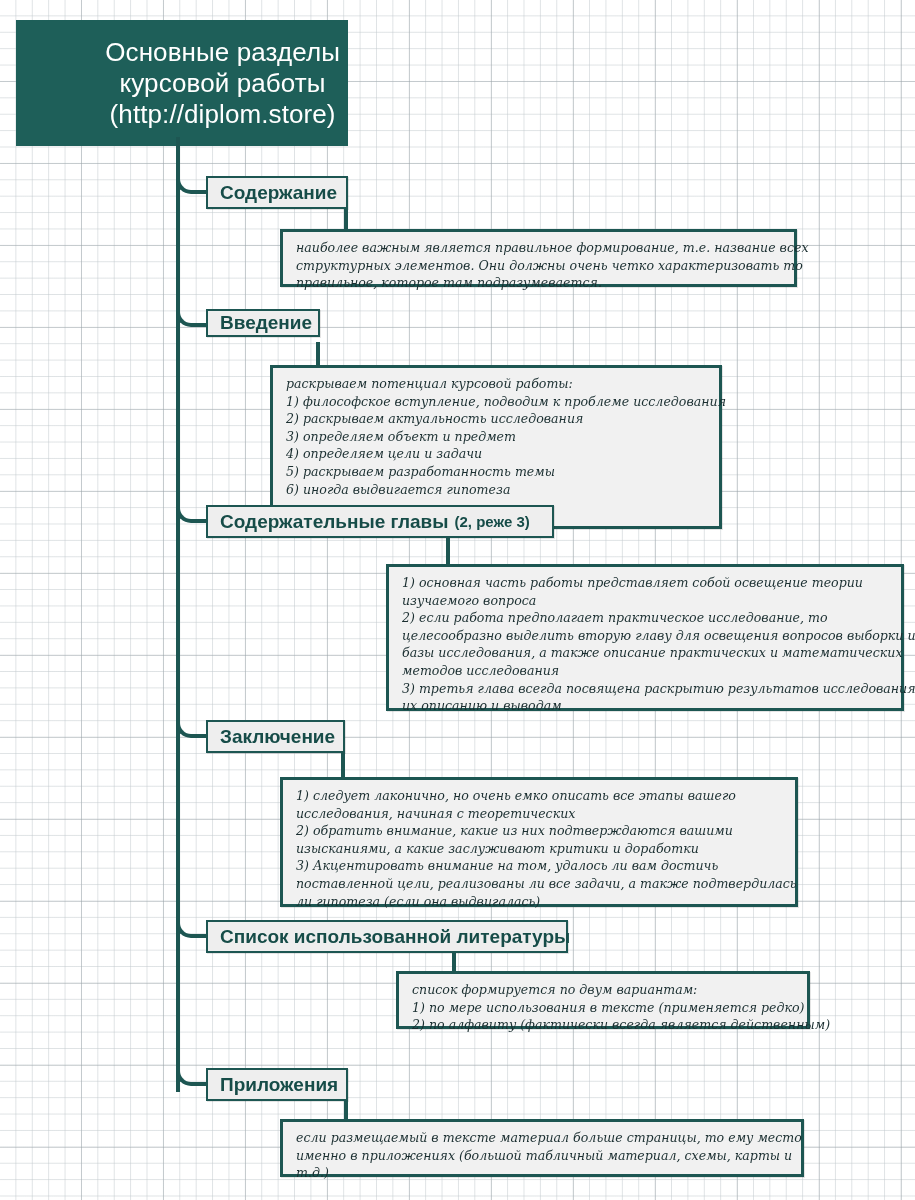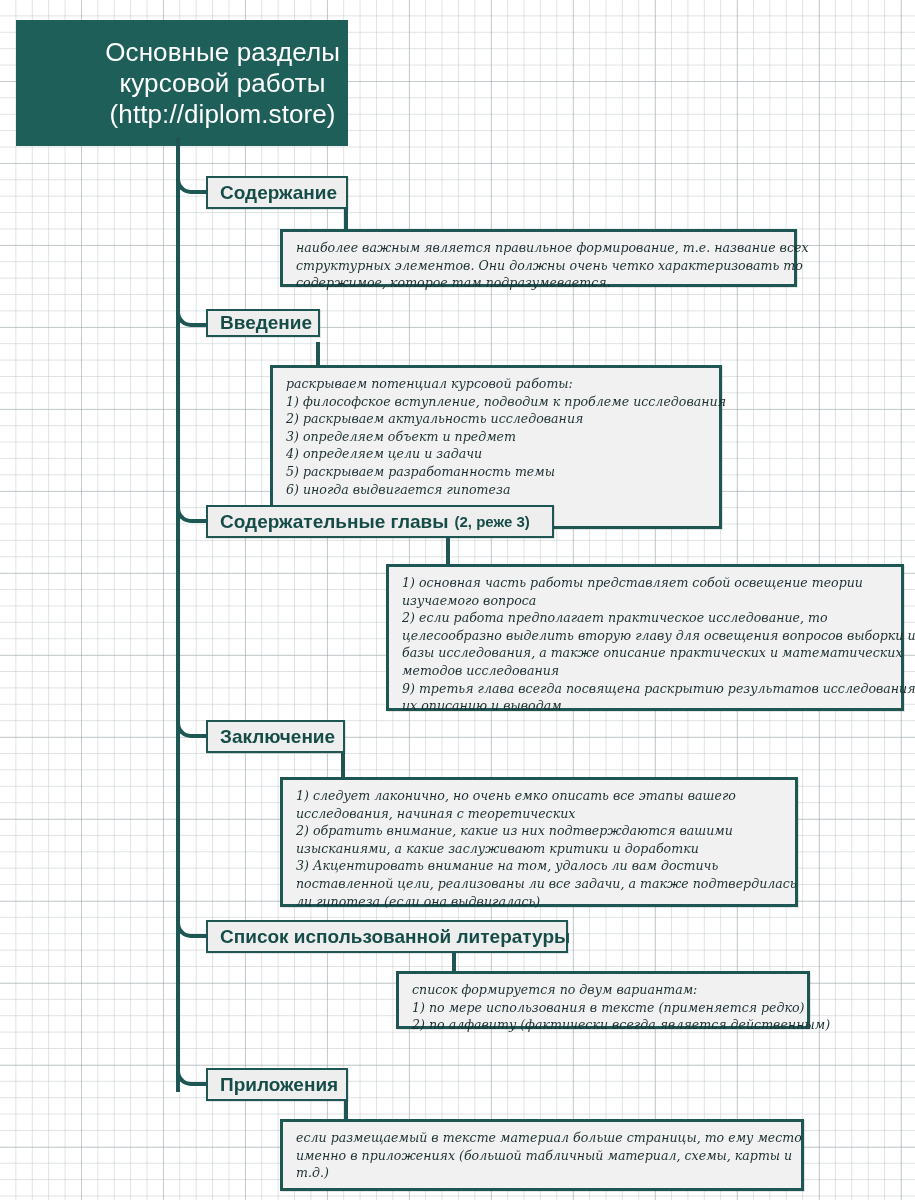--- a/index.html
+++ b/index.html
@@ -121,21 +121,21 @@
   <div class="trunk"></div>
 
   <div class="elbow" style="left:176px; top:160px;"></div>
   <div class="node" style="left:206px; top:176px; width:142px; height:33px;">
     <span>Содержание</span>
   </div>
   <div class="drop" style="left:344px; top:209px; width:38px; height:50px;"></div>
   <div class="detail" style="left:280px; top:229px; width:517px; height:58px;">
     <span class="ln">наиболее важным является правильное формирование, т.е. название всех</span>
     <span class="ln">структурных элементов. Они должны очень четко характеризовать то</span>
-    <span class="ln">содержимое, которое там подразумевается.</span>
+    <span class="ln">правильное, которое там подразумевается.</span>
   </div>
 
   <div class="elbow" style="left:176px; top:293px;"></div>
   <div class="node" style="left:206px; top:309px; width:114px; height:28px;">
     <span>Введение</span>
   </div>
   <div class="drop" style="left:316px; top:342px; width:38px; height:72px;"></div>
   <div class="detail" style="left:270px; top:365px; width:452px; height:164px;">
     <span class="ln">раскрываем потенциал курсовой работы:</span>
     <span class="ln">1) философское вступление, подводим к проблеме исследования</span>
@@ -152,21 +152,21 @@
     <span class="sub">(2, реже 3)</span>
   </div>
   <div class="drop" style="left:446px; top:538px; width:38px; height:38px;"></div>
   <div class="detail" style="left:386px; top:564px; width:518px; height:147px;">
     <span class="ln">1) основная часть работы представляет собой освещение теории</span>
     <span class="ln">изучаемого вопроса</span>
     <span class="ln">2) если работа предполагает практическое исследование, то</span>
     <span class="ln">целесообразно выделить вторую главу для освещения вопросов выборки и</span>
     <span class="ln">базы исследования, а также описание практических и математических</span>
     <span class="ln">методов исследования</span>
-    <span class="ln">9) третья глава всегда посвящена раскрытию результатов исследования</span>
+    <span class="ln">3) третья глава всегда посвящена раскрытию результатов исследования</span>
     <span class="ln">их описанию и выводам</span>
   </div>
 
   <div class="elbow" style="left:176px; top:704px;"></div>
   <div class="node" style="left:206px; top:720px; width:139px; height:33px;">
     <span>Заключение</span>
   </div>
   <div class="drop" style="left:341px; top:753px; width:38px; height:53px;"></div>
   <div class="detail" style="left:280px; top:777px; width:518px; height:130px;">
     <span class="ln">1) следует лаконично, но очень емко описать все этапы вашего</span>
@@ -187,19 +187,19 @@
     <span class="ln">список формируется по двум вариантам:</span>
     <span class="ln">1) по мере использования в тексте (применяется редко)</span>
     <span class="ln">2) по алфавиту (фактически всегда является действенным)</span>
   </div>
 
   <div class="elbow" style="left:176px; top:1052px;"></div>
   <div class="node" style="left:206px; top:1068px; width:142px; height:33px;">
     <span>Приложения</span>
   </div>
   <div class="drop" style="left:344px; top:1101px; width:38px; height:43px;"></div>
-  <div class="detail" style="left:280px; top:1119px; width:524px; height:72px;">
+  <div class="detail" style="left:280px; top:1119px; width:524px; height:58px;">
     <span class="ln">если размещаемый в тексте материал больше страницы, то ему место</span>
     <span class="ln">именно в приложениях (большой табличный материал, схемы, карты и</span>
     <span class="ln">т.д.)</span>
   </div>
 
 </div>
 
 </body></html>

